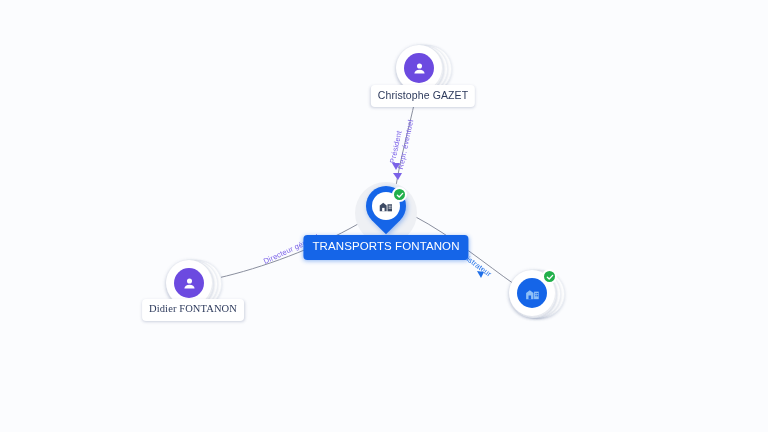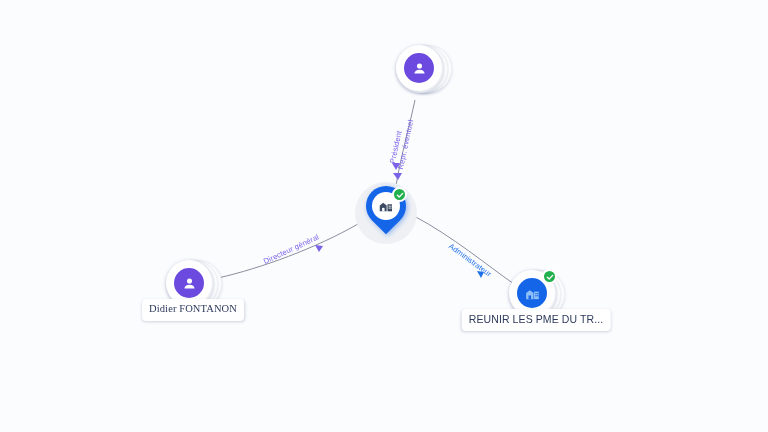--- a/index.html
+++ b/index.html
@@ -195,20 +195,21 @@
       <div class="avatar-circle">
         <div class="avatar-inner person">
           <svg width="17" height="17" viewBox="0 0 24 24" fill="#ffffff">
             <circle cx="12" cy="8.4" r="3.6"></circle>
             <path d="M4.8 19.2c0-3.7 3.2-5.6 7.2-5.6s7.2 1.9 7.2 5.6z"></path>
           </svg>
         </div>
       </div>
     </div>
   </div>
+  <div class="node-label" style="left:423px; top:85px;">Christophe GAZET</div>
 
   <div class="node" style="left:193px; top:283px;">
     <div class="node-stack" style="width:54px; height:46px;">
       <div class="card-back card-b3"></div>
       <div class="card-back card-b2"></div>
       <div class="card-back card-b1"></div>
       <div class="avatar-circle">
         <div class="avatar-inner person">
           <svg width="17" height="17" viewBox="0 0 24 24" fill="#ffffff">
             <circle cx="12" cy="8.4" r="3.6"></circle>
@@ -238,21 +239,20 @@
           </svg>
         </div>
         <div class="check-badge on-avatar">
           <svg width="8" height="8" viewBox="0 0 24 24" fill="none" stroke="#ffffff" stroke-width="4" stroke-linecap="round" stroke-linejoin="round">
             <polyline points="4,12.5 9.6,18 20,7"></polyline>
           </svg>
         </div>
       </div>
     </div>
   </div>
-  <div class="node-label" style="left:536px; top:309px;">REUNIR LES PME DU TR...</div>
 
   <div class="node" style="left:386px; top:213px;">
     <div class="pin-wrap">
       <div class="pin-halo"></div>
       <div class="pin-shape"></div>
       <div class="pin-hole">
         <svg width="16" height="16" viewBox="0 0 24 24" fill="#3d4a63">
           <path d="M2.6 20V11.2l5.2-3.9 5.2 3.9V20z"></path>
           <path d="M14.2 20V9.4h6.8V20z"></path>
           <rect x="16" y="11.4" width="1.7" height="1.7" fill="#ffffff"></rect>
@@ -262,14 +262,15 @@
           <rect x="6.2" y="14.8" width="3.6" height="5.2" fill="#ffffff"></rect>
         </svg>
       </div>
       <div class="check-badge on-pin">
         <svg width="8" height="8" viewBox="0 0 24 24" fill="none" stroke="#ffffff" stroke-width="4" stroke-linecap="round" stroke-linejoin="round">
           <polyline points="4,12.5 9.6,18 20,7"></polyline>
         </svg>
       </div>
     </div>
   </div>
+  <div class="node-label primary" style="left:386px; top:235px;">TRANSPORTS FONTANON</div>
 
 </div>
 
 </body></html>

